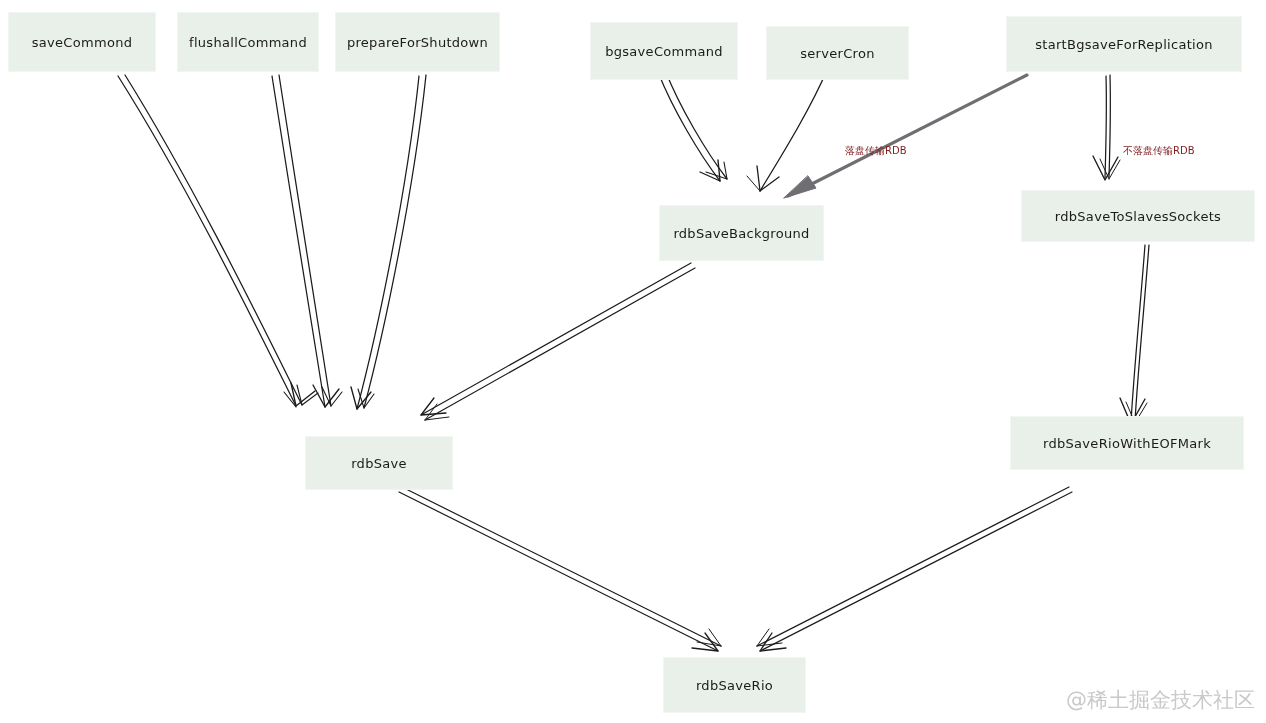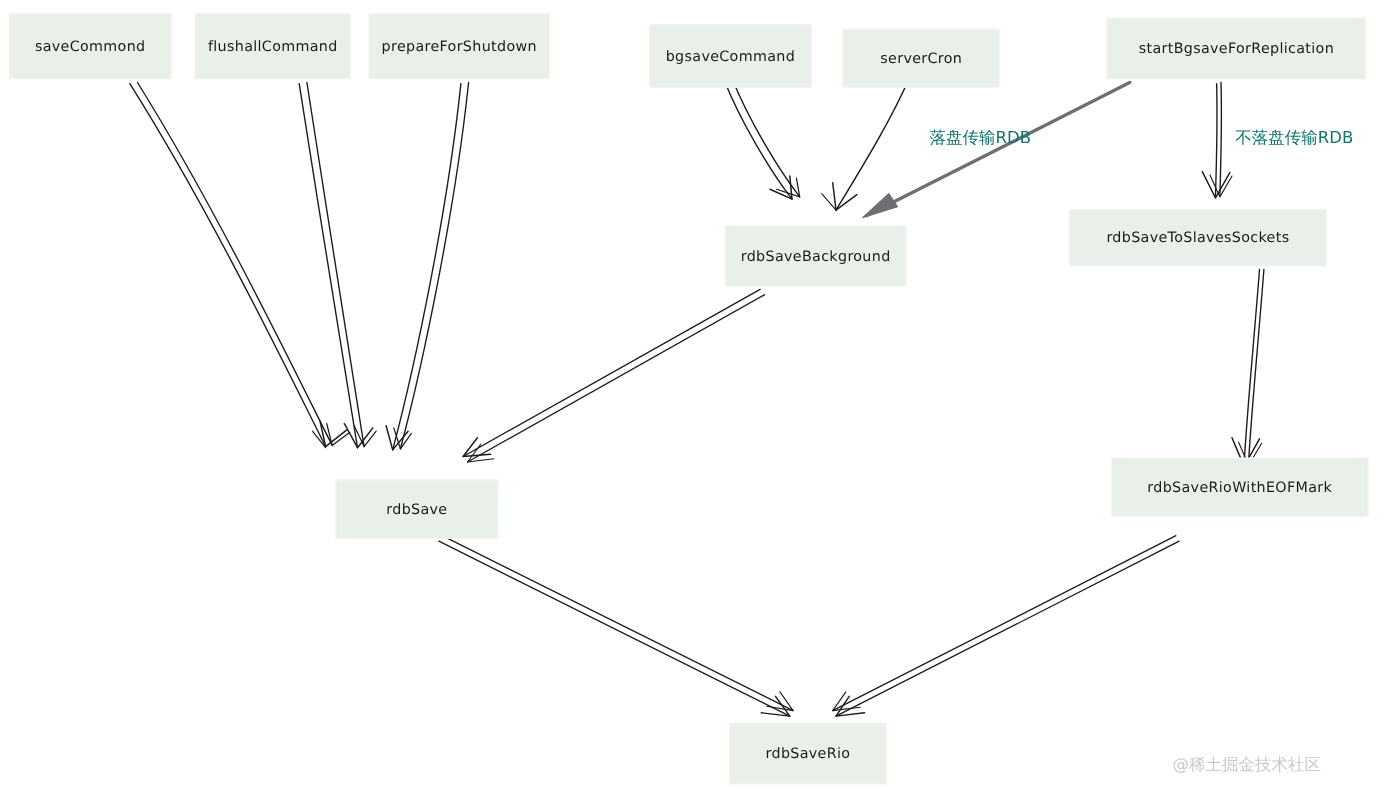--- a/index.html
+++ b/index.html
@@ -30,32 +30,33 @@
     justify-content: center;
     color: #1b1b1b;
     font-family: "DejaVu Sans", sans-serif;
     font-size: 13px;
     letter-spacing: 0.3px;
     white-space: nowrap;
     user-select: none;
   }
   .edge-label {
     position: absolute;
-    color: #0f766e;
+    color: #7f1d1d;
     font-family: "DejaVu Sans", sans-serif;
-    font-size: 15px;
+    font-size: 10px;
     white-space: nowrap;
     background: transparent;
     user-select: none;
+    margin-top: 28px;
   }
   .watermark {
     position: absolute;
     color: #c9c9c9;
     font-family: "DejaVu Sans", sans-serif;
-    font-size: 15px;
+    font-size: 21px;
     white-space: nowrap;
     user-select: none;
   }
 </style>
 </head>
 <body>
 
 <svg id="canvas" viewBox="0 0 1266 723" aria-hidden="true">
   <g fill="none" stroke-linecap="round" stroke-linejoin="round">
 
@@ -145,21 +146,21 @@
   <div class="node" style="left:335px;top:12px;width:165px;height:60px;">prepareForShutdown</div>
 
   <div class="node" style="left:590px;top:22px;width:148px;height:58px;">bgsaveCommand</div>
 
   <div class="node" style="left:766px;top:26px;width:143px;height:54px;">serverCron</div>
 
   <div class="node" style="left:1006px;top:16px;width:236px;height:56px;">startBgsaveForReplication</div>
 
   <div class="node" style="left:659px;top:205px;width:165px;height:56px;">rdbSaveBackground</div>
 
-  <div class="node" style="left:972px;top:190px;width:234px;height:52px;">rdbSaveToSlavesSockets</div>
+  <div class="node" style="left:1021px;top:190px;width:234px;height:52px;">rdbSaveToSlavesSockets</div>
 
   <div class="node" style="left:305px;top:436px;width:148px;height:54px;">rdbSave</div>
 
   <div class="node" style="left:1010px;top:416px;width:234px;height:54px;">rdbSaveRioWithEOFMark</div>
 
   <div class="node" style="left:663px;top:657px;width:143px;height:56px;">rdbSaveRio</div>
 </div>
 
 <div>
   <div class="edge-label" style="left:845px;top:116px;">落盘传输RDB</div>

